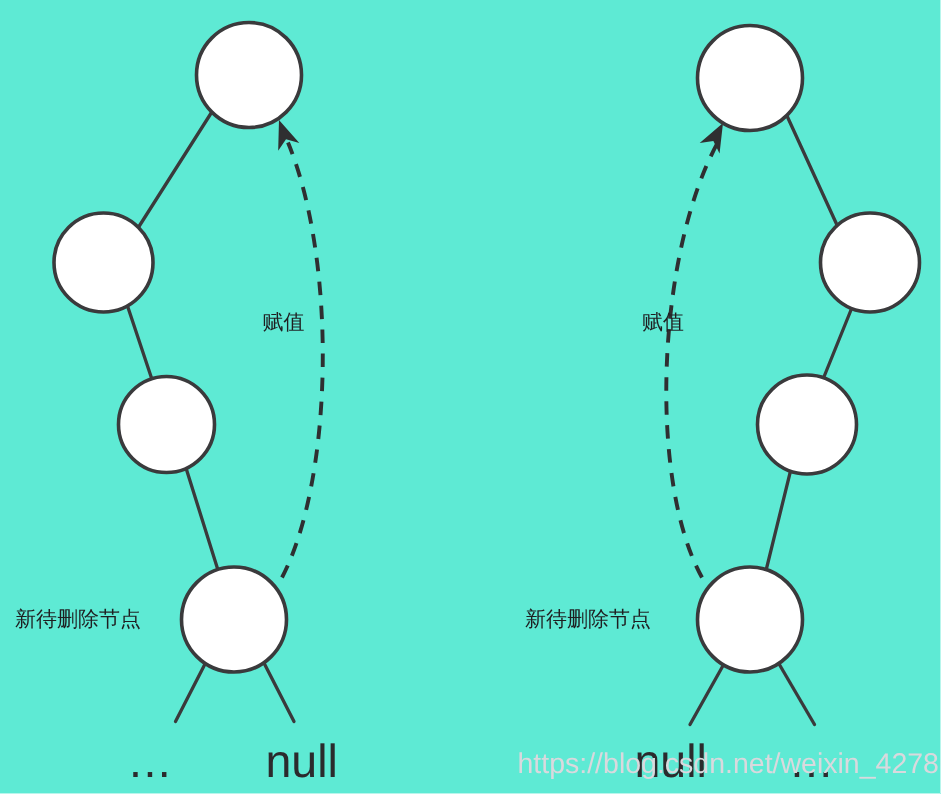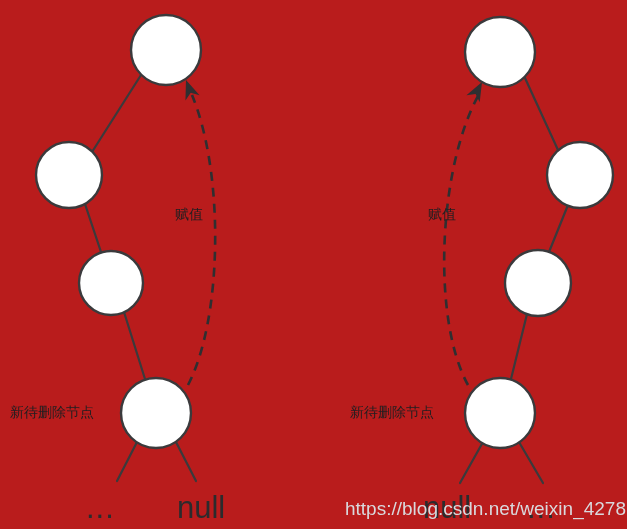--- a/index.html
+++ b/index.html
@@ -8,21 +8,21 @@
     padding: 0;
     background: #ffffff;
   }
   body {
     font-family: "Liberation Sans", "DejaVu Sans", sans-serif;
   }
   #canvas-wrap {
     position: relative;
     width: 627px;
     height: 529px;
-    background: #b91c1c;
+    background: #5eead4;
     overflow: hidden;
   }
   svg#diagram {
     position: absolute;
     top: 0;
     left: 0;
     width: 627px;
     height: 529px;
     display: block;
   }

